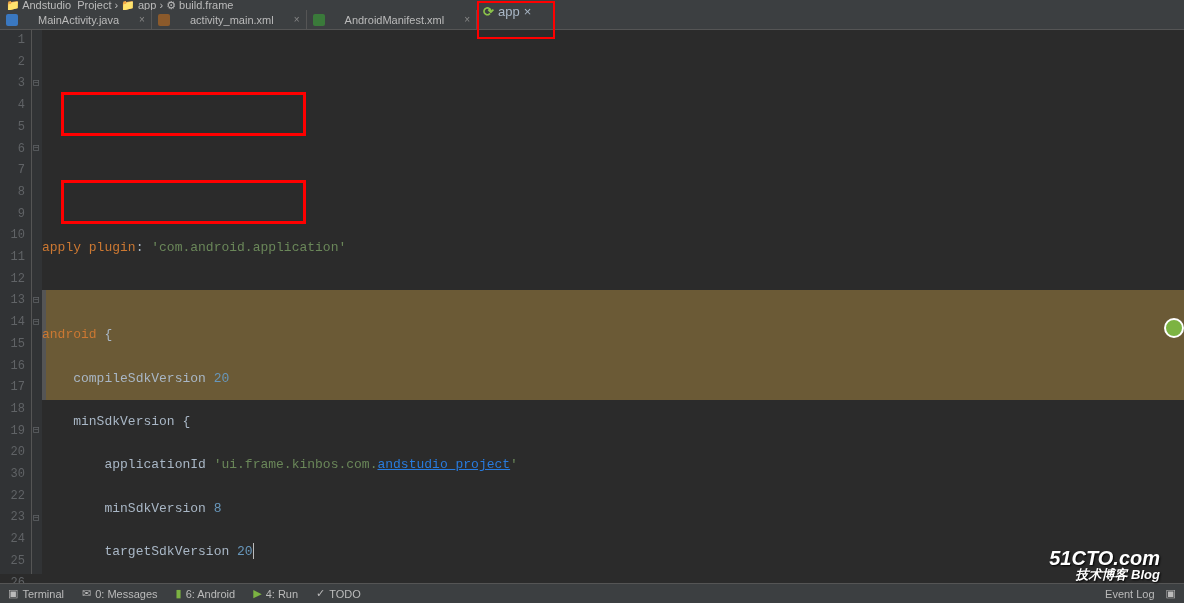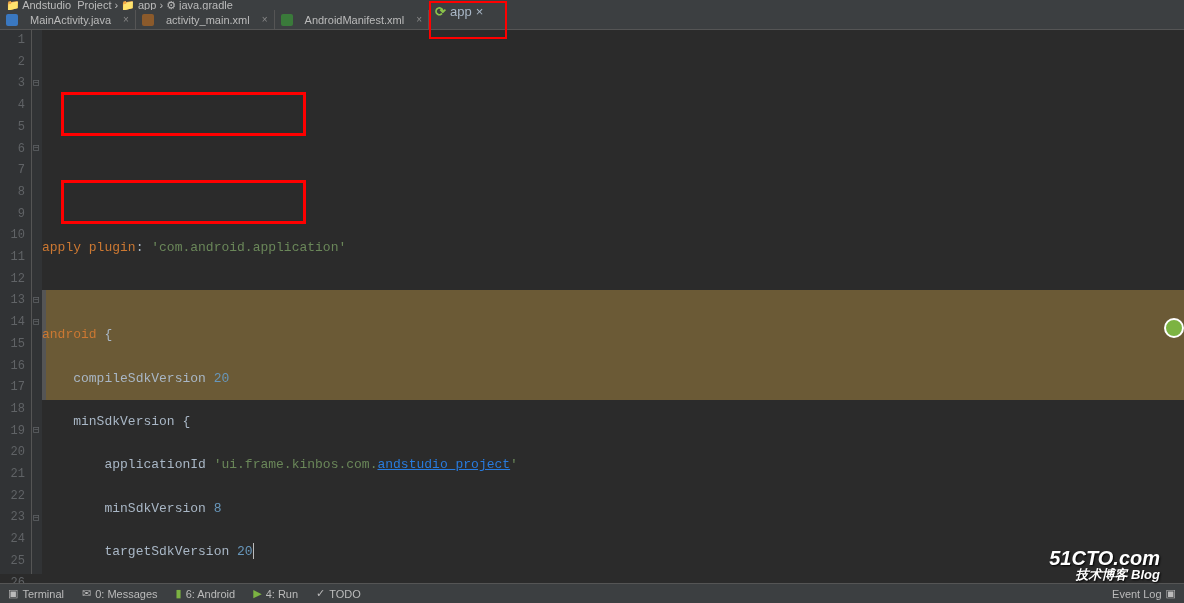--- a/index.html
+++ b/index.html
@@ -30,21 +30,21 @@
   display: flex;
   align-items: center;
   border-bottom: 1px solid #555;
   font-family: sans-serif;
 }
 .tab {
   display: flex;
   align-items: center;
   height: 20px;
   padding: 0 6px;
-  gap: 12px;
+  gap: 20px;
   font-size: 11px;
   color: #bbb;
   border-right: 1px solid #555;
   cursor: pointer;
 }
 .tab .close { color: #888; font-size: 10px; }
 .red-box-tab {
   border: 2px solid red;
   height: 38px;
   padding: 0 22px 0 4px;
@@ -129,21 +129,21 @@
   display: flex;
   align-items: center;
   font-family: sans-serif;
   font-size: 11px;
   color: #bbb;
   padding: 0 8px;
   gap: 18px;
   border-top: 1px solid #555;
 }
 .bottom-bar .item { display: flex; align-items: center; gap: 4px; cursor: pointer; }
-.bottom-bar .right { margin-left: auto; display: flex; gap: 4px; align-items: center; }
+.bottom-bar .right { margin-left: auto; display: flex; gap: 11px; align-items: center; }
 .watermark {
   position: absolute;
   right: 24px;
   bottom: 22px;
   font-family: "Arial Black", sans-serif;
   font-size: 20px;
   color: #fff;
   text-shadow: 1px 1px 2px #000;
   font-style: italic;
   font-weight: bold;
@@ -163,21 +163,21 @@
   border: 2px solid #fff;
   z-index: 15;
 }
 </style>
 </head>
 <body>
 
 <div class="top-breadcrumb">
   <span>📁 <span>Andstudio_Project</span></span>&nbsp;›&nbsp;
   <span>📁 <span>app</span></span>&nbsp;›&nbsp;
-  <span>⚙ <span>java.gradle</span></span>
+  <span>⚙ <span>build.frame</span></span>
 </div>
 
 <div class="tab-bar">
   <div class="tab">
     <span class="icon icon-java"></span>
     <span>MainActivity.java</span>
     <span class="close">×</span>
   </div>
   <div class="tab">
     <span class="icon icon-xml"></span>
@@ -213,21 +213,21 @@
     <div>11</div>
     <div>12</div>
     <div>13</div>
     <div>14</div>
     <div>15</div>
     <div>16</div>
     <div>17</div>
     <div>18</div>
     <div>19</div>
     <div>20</div>
-    <div>21</div>
+    <div>30</div>
     <div>22</div>
     <div>23</div>
     <div>24</div>
     <div>25</div>
     <div>26</div>
   </div>
   <div class="fold-gutter">
     <span class="fold" style="top:43px">⊟</span>
     <span class="fold" style="top:108px">⊟</span>
     <span class="fold" style="top:260px">⊟</span>

